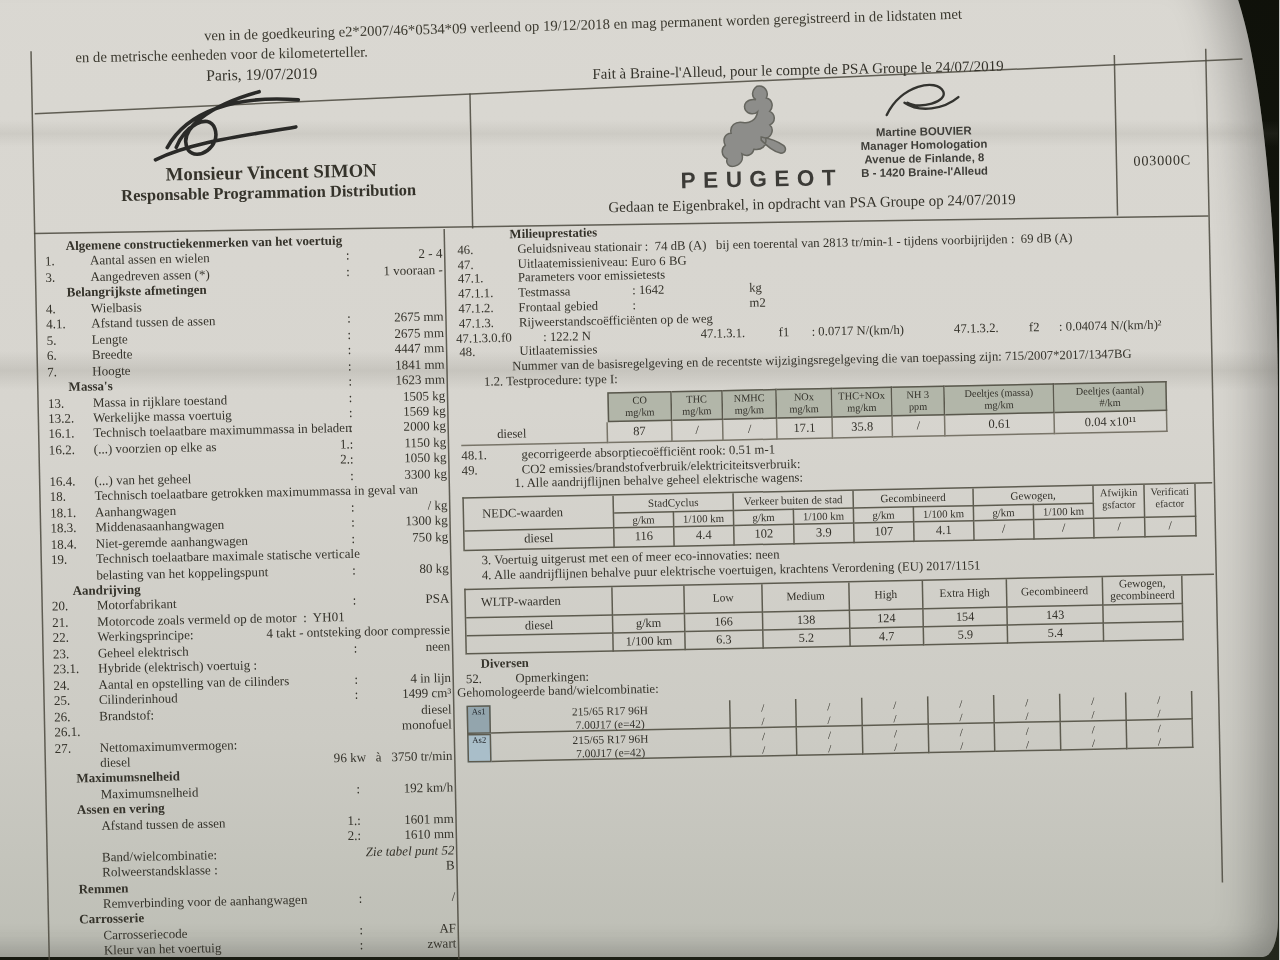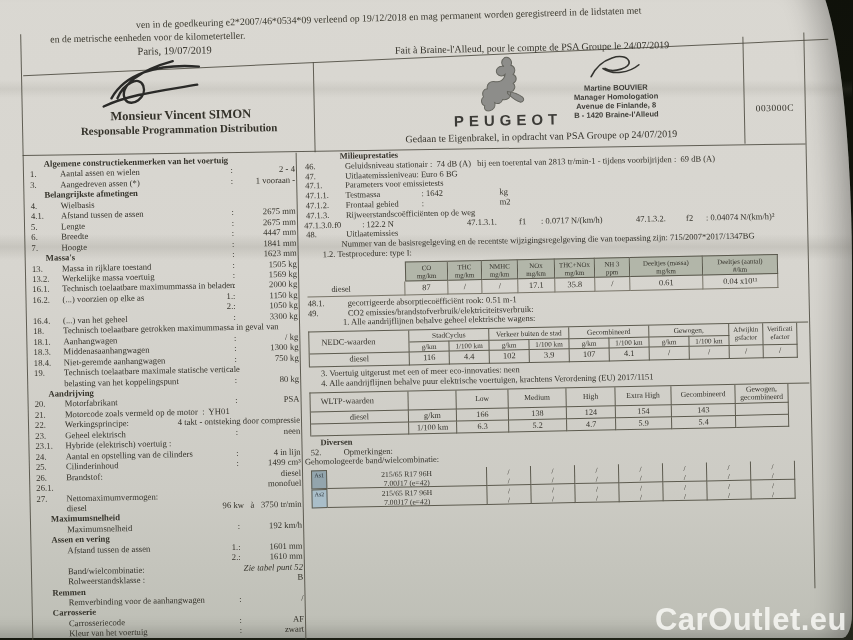--- a/index.html
+++ b/index.html
@@ -645,14 +645,13 @@
             </div>
             <div class="bsl" style="grid-area: 2 / 9;">
               <div>/</div>
               <div>/</div>
             </div>
           </div>
         </div>
     </div>
   </div>
 
-  <div class="watermark">CarOutlet.eu</div>
 </div>
 
 </body></html>

